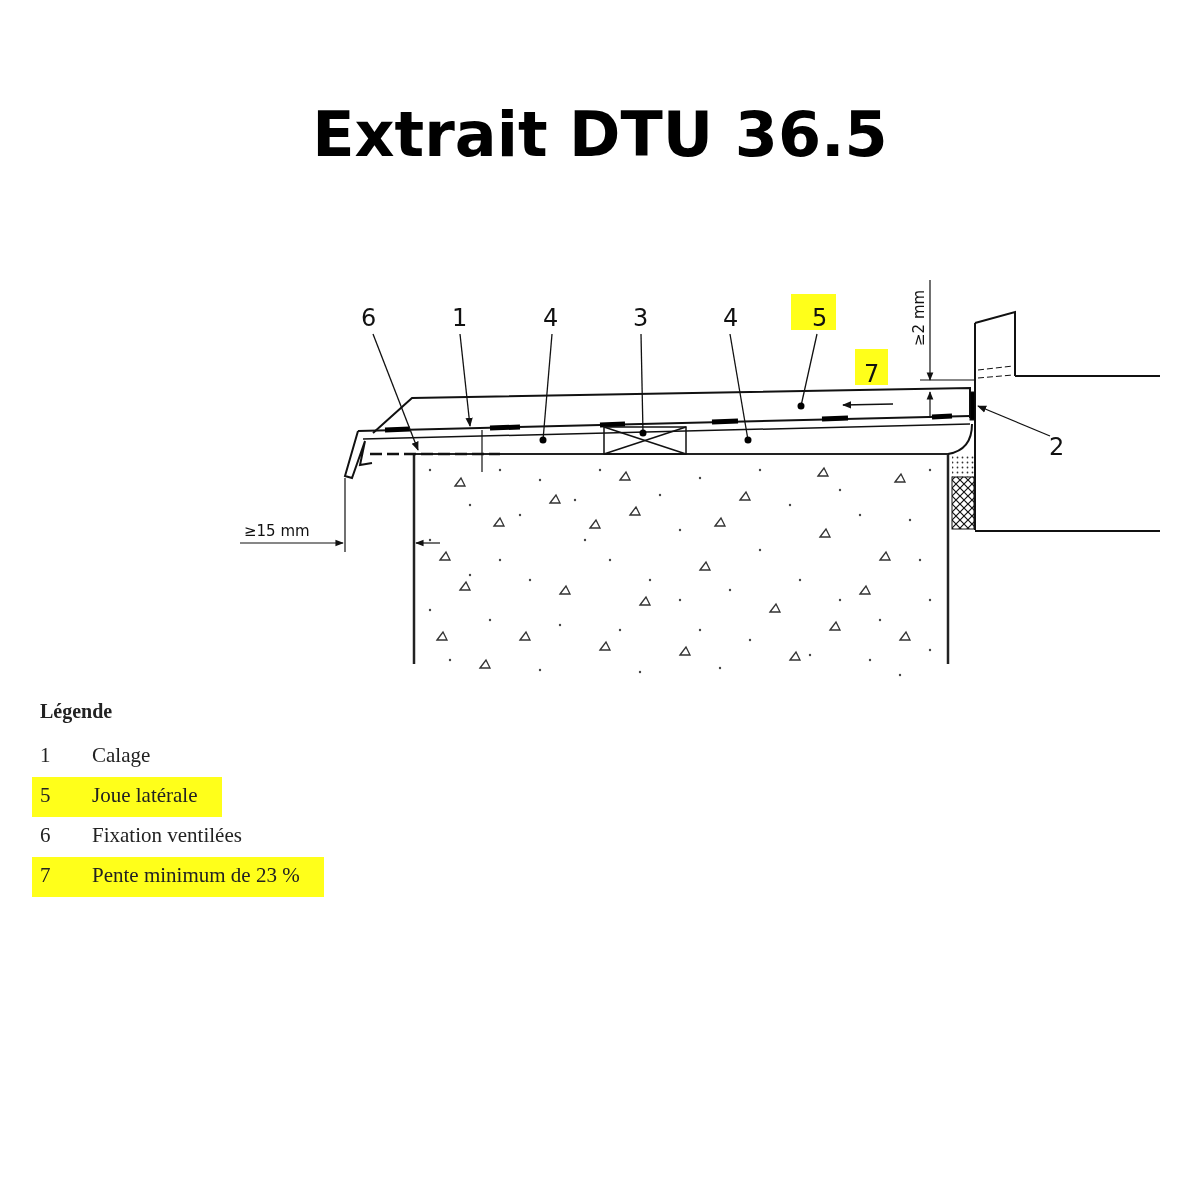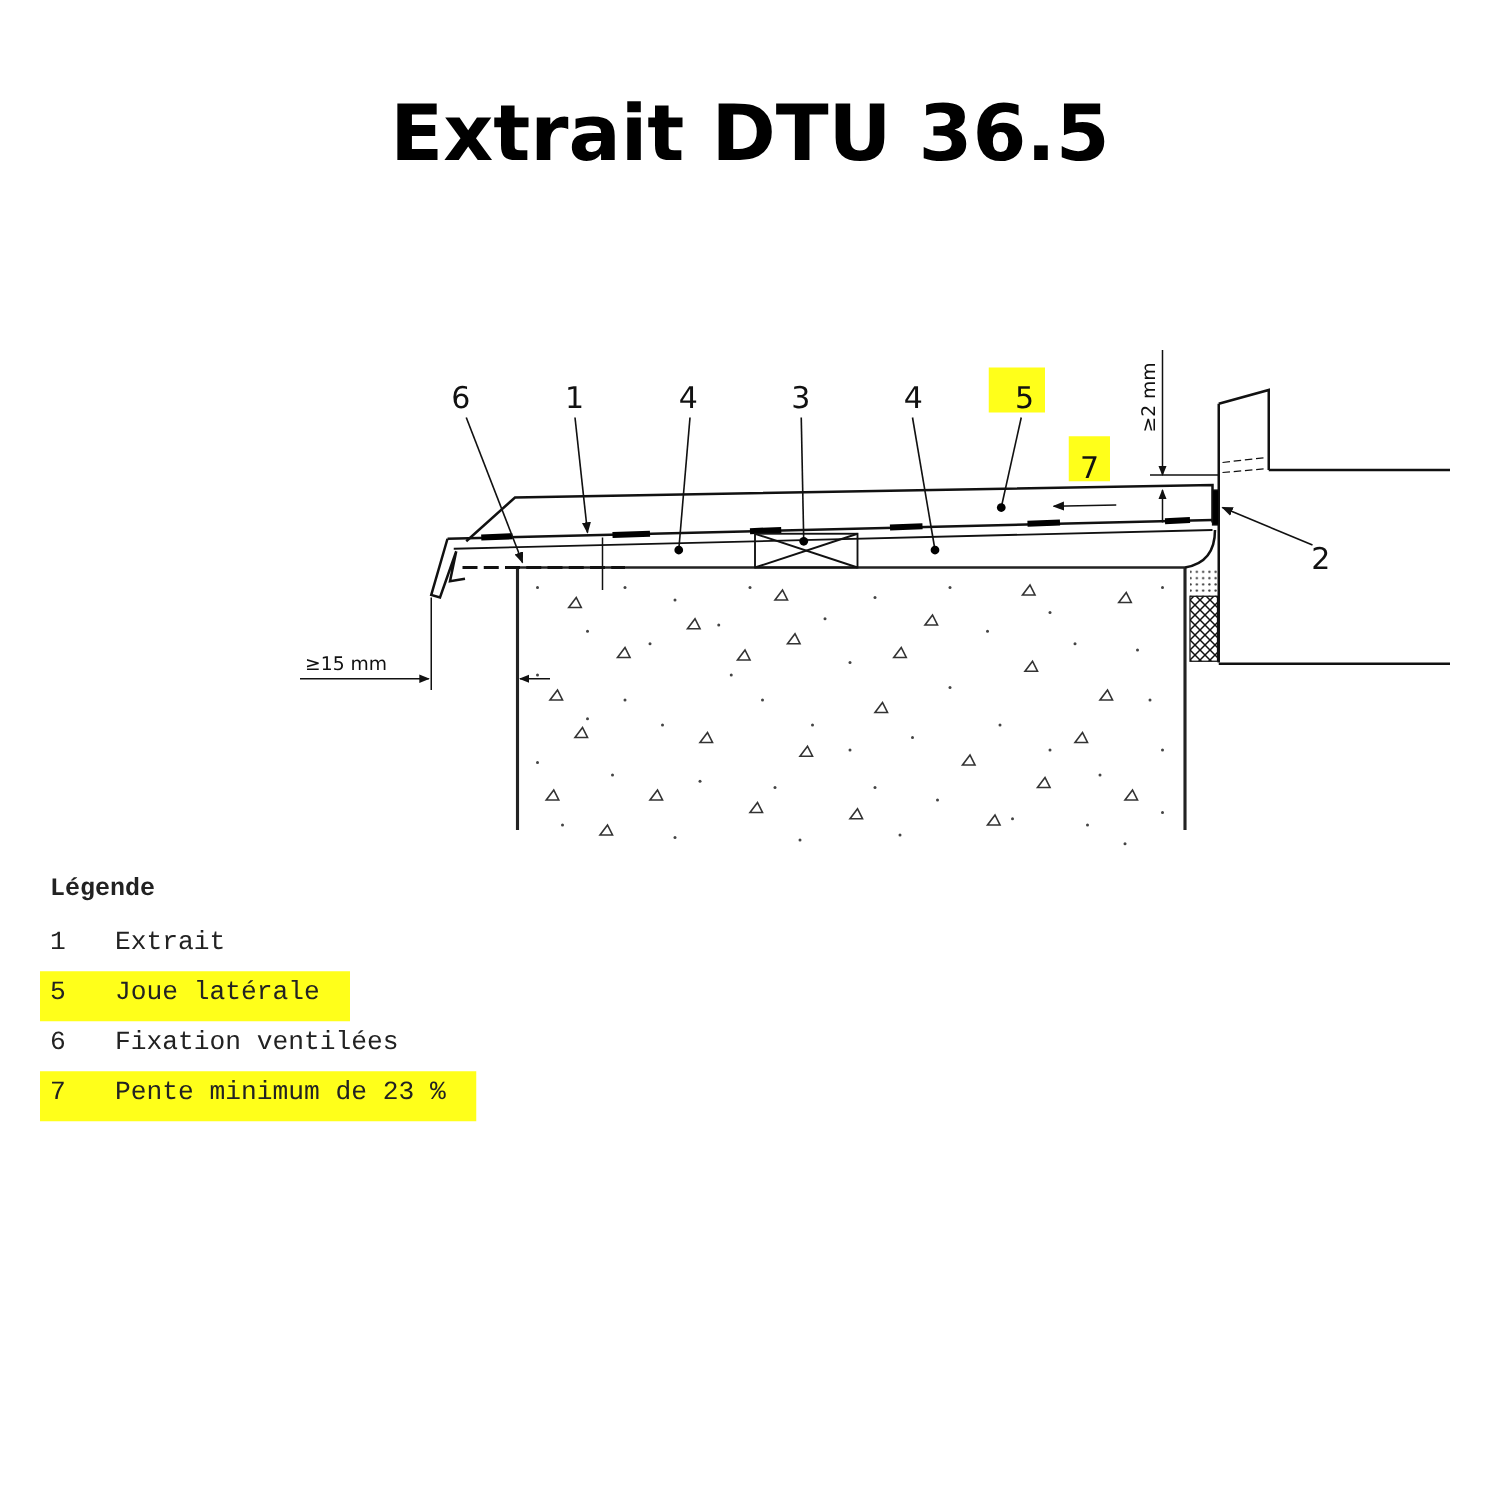--- a/index.html
+++ b/index.html
@@ -1,21 +1,21 @@
 <!DOCTYPE html>
 <html><head>
 <meta charset="utf-8">
 <style>
   html, body { margin:0; padding:0; background:#ffffff; }
   body { width:1200px; height:1200px; position:relative; overflow:hidden; font-family:"DejaVu Sans", sans-serif; color:#000; }
-  .title { position:absolute; left:0; top:70px; width:1200px; text-align:center; font-family:"DejaVu Sans", sans-serif; font-weight:bold; font-size:62px; letter-spacing:0px; }
+  .title { position:absolute; left:0; top:98px; width:1200px; text-align:center; font-family:"DejaVu Sans", sans-serif; font-weight:bold; font-size:62px; letter-spacing:0px; }
   svg.drawing { position:absolute; left:0; top:0; }
   .lbl { font-family:"DejaVu Sans", sans-serif; font-size:24px; fill:#111; }
   .dim { font-family:"DejaVu Sans", sans-serif; font-size:15px; fill:#111; }
-  .legend { position:absolute; left:32px; top:700px; font-family:Liberation Mono, monospace; color:#222; }
+  .legend { position:absolute; left:32px; top:700px; font-family:Liberation Serif, serif; color:#222; }
   .legend-title { font-weight:bold; font-size:20px; margin-left:8px; margin-bottom:14px; }
   .legend-row { position:relative; height:40px; font-size:21px; line-height:36px; padding-left:8px; }
   .legend-row .num { display:inline-block; width:52px; }
   .legend-row.hl { display:inline-block; background:#ffff1a; padding-right:24px; }
   .wrap-row { height:40px; }
 </style>
 </head>
 <body>
 
 <div class="title">Extrait DTU 36.5</div>
@@ -198,20 +198,20 @@
   <text class="lbl" x="633" y="326">3</text>
   <text class="lbl" x="723" y="326">4</text>
   <text class="lbl" x="812" y="326">5</text>
   <text class="lbl" x="864" y="382">7</text>
   <text class="lbl" x="1049" y="455">2</text>
 </svg>
 
 <div class="legend">
   <div class="legend-title">Légende</div>
   <div class="wrap-row">
-      <div class="legend-row"><span class="num">1</span><span>Extrait</span></div>
+      <div class="legend-row"><span class="num">1</span><span>Calage</span></div>
     </div>
   <div class="wrap-row"><div class="legend-row hl"><span class="num">5</span><span>Joue latérale</span></div></div>
   <div class="wrap-row">
       <div class="legend-row"><span class="num">6</span><span>Fixation ventilées</span></div>
     </div>
   <div class="wrap-row"><div class="legend-row hl"><span class="num">7</span><span>Pente minimum de 23 %</span></div></div>
 </div>
 
 </body></html>

